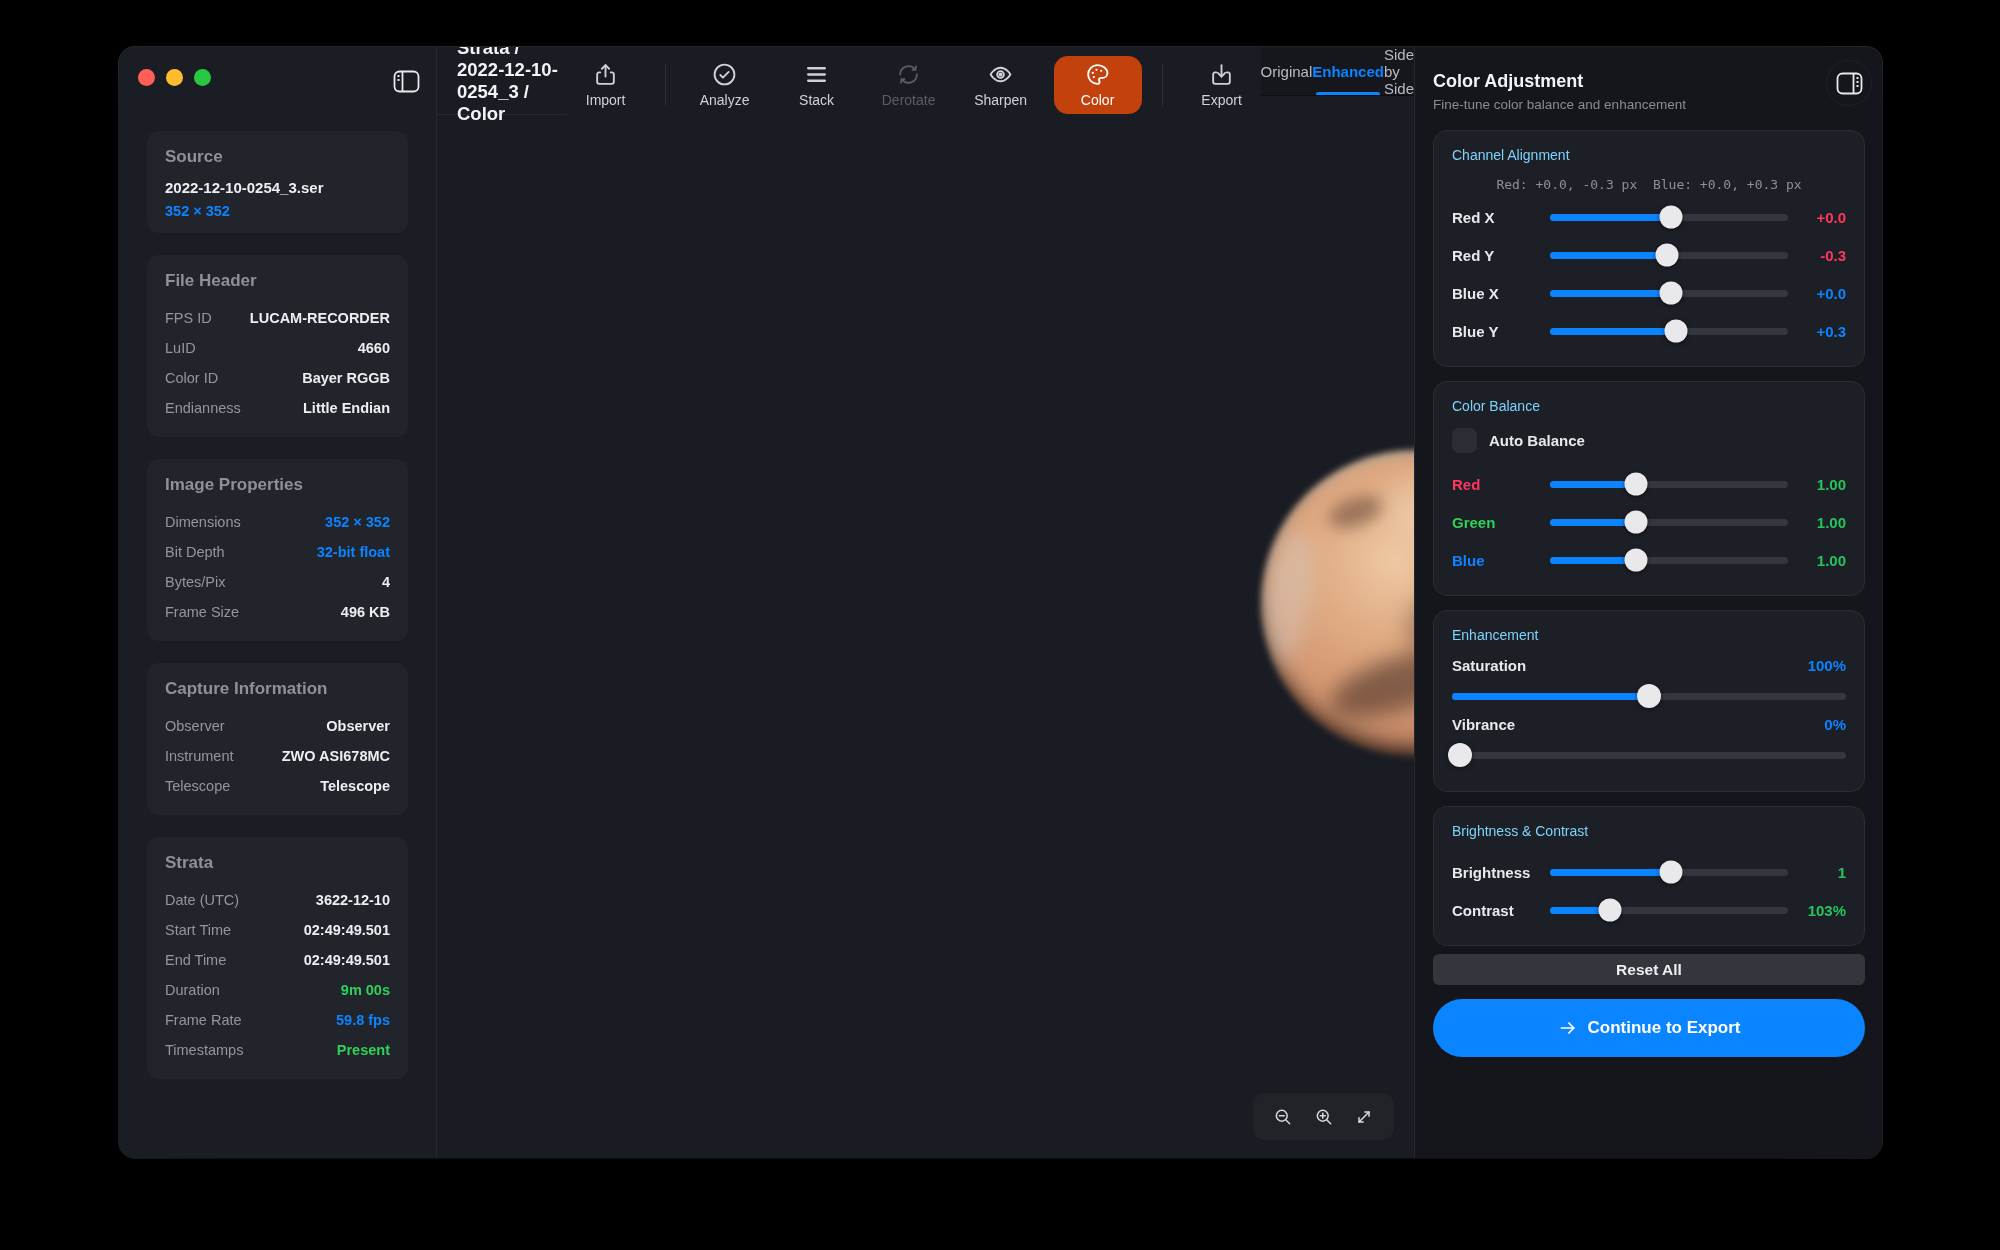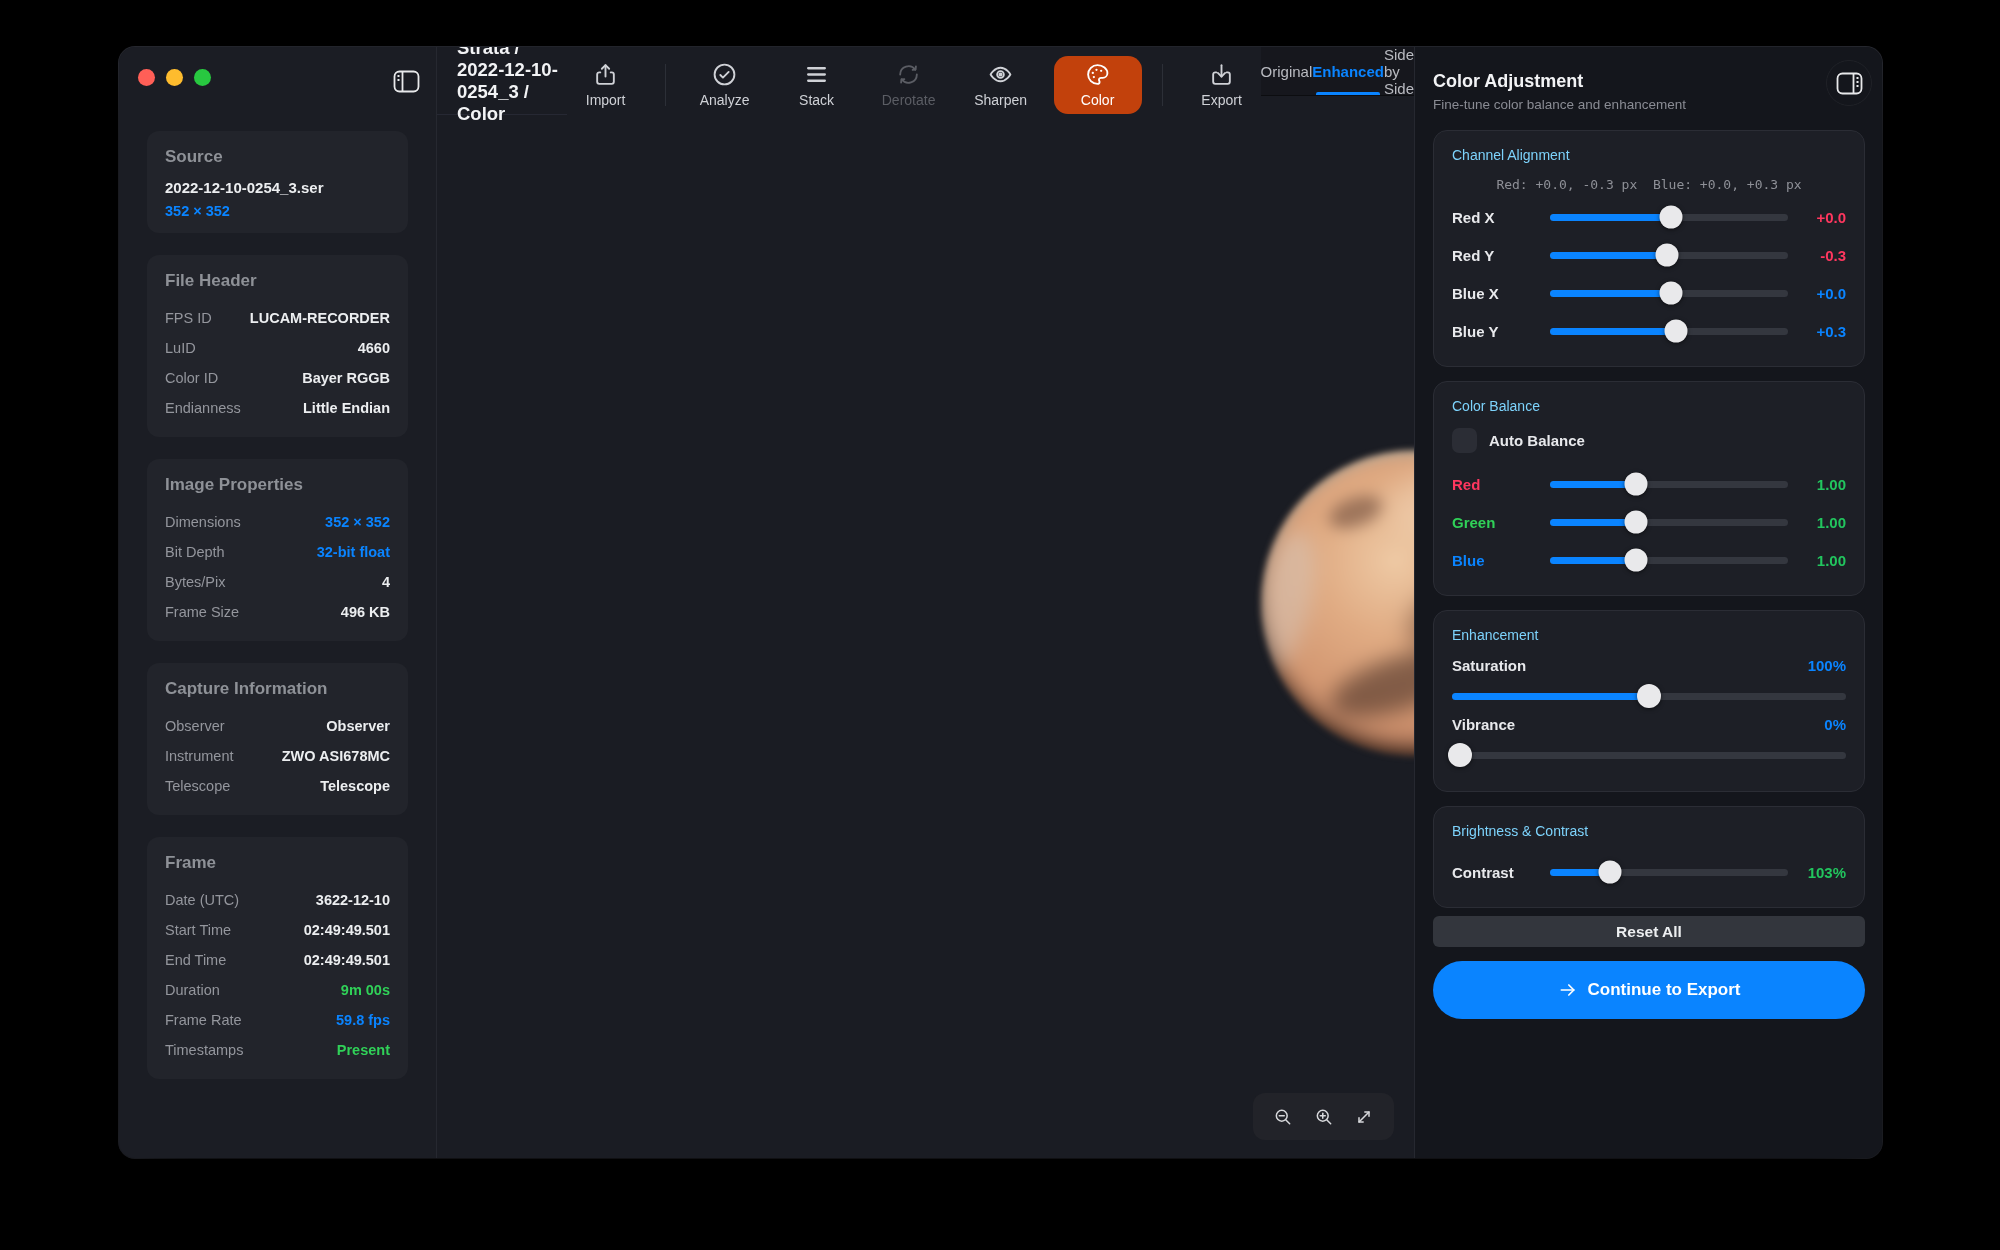--- a/index.html
+++ b/index.html
@@ -175,21 +175,21 @@
           <span class="k">Instrument</span>
           <span class="v">ZWO ASI678MC</span>
         </div>
       <div class="kv">
           <span class="k">Telescope</span>
           <span class="v">Telescope</span>
         </div>
     </section>
 
     <section class="card">
-      <div class="card-title">Frame</div>
+      <div class="card-title">Strata</div>
       <div class="kv">
           <span class="k">Date (UTC)</span>
           <span class="v">3622-12-10</span>
         </div>
       <div class="kv">
           <span class="k">Start Time</span>
           <span class="v">02:49:49.501</span>
         </div>
       <div class="kv">
           <span class="k">End Time</span>
@@ -444,20 +444,30 @@
             <div class="fill" style="width: 2%;"></div>
           </div>
           <div class="thumb" style="left: 2%;"></div>
         </div>
     </section>
 
     
     <section class="rcard ca-gap">
       <div class="rcard-title">Brightness &amp; Contrast</div>
       <div class="srow">
+        <span class="slabel">Brightness</span>
+        <div class="slider">
+            <div class="track">
+              <div class="fill" style="width: 51%;"></div>
+            </div>
+            <div class="thumb" style="left: 51%;"></div>
+          </div>
+        <span class="sval">1</span>
+      </div>
+      <div class="srow">
         <span class="slabel">Contrast</span>
         <div class="slider">
             <div class="track">
               <div class="fill" style="width: 25%;"></div>
             </div>
             <div class="thumb" style="left: 25%;"></div>
           </div>
         <span class="sval">103%</span>
       </div>
     </section>

